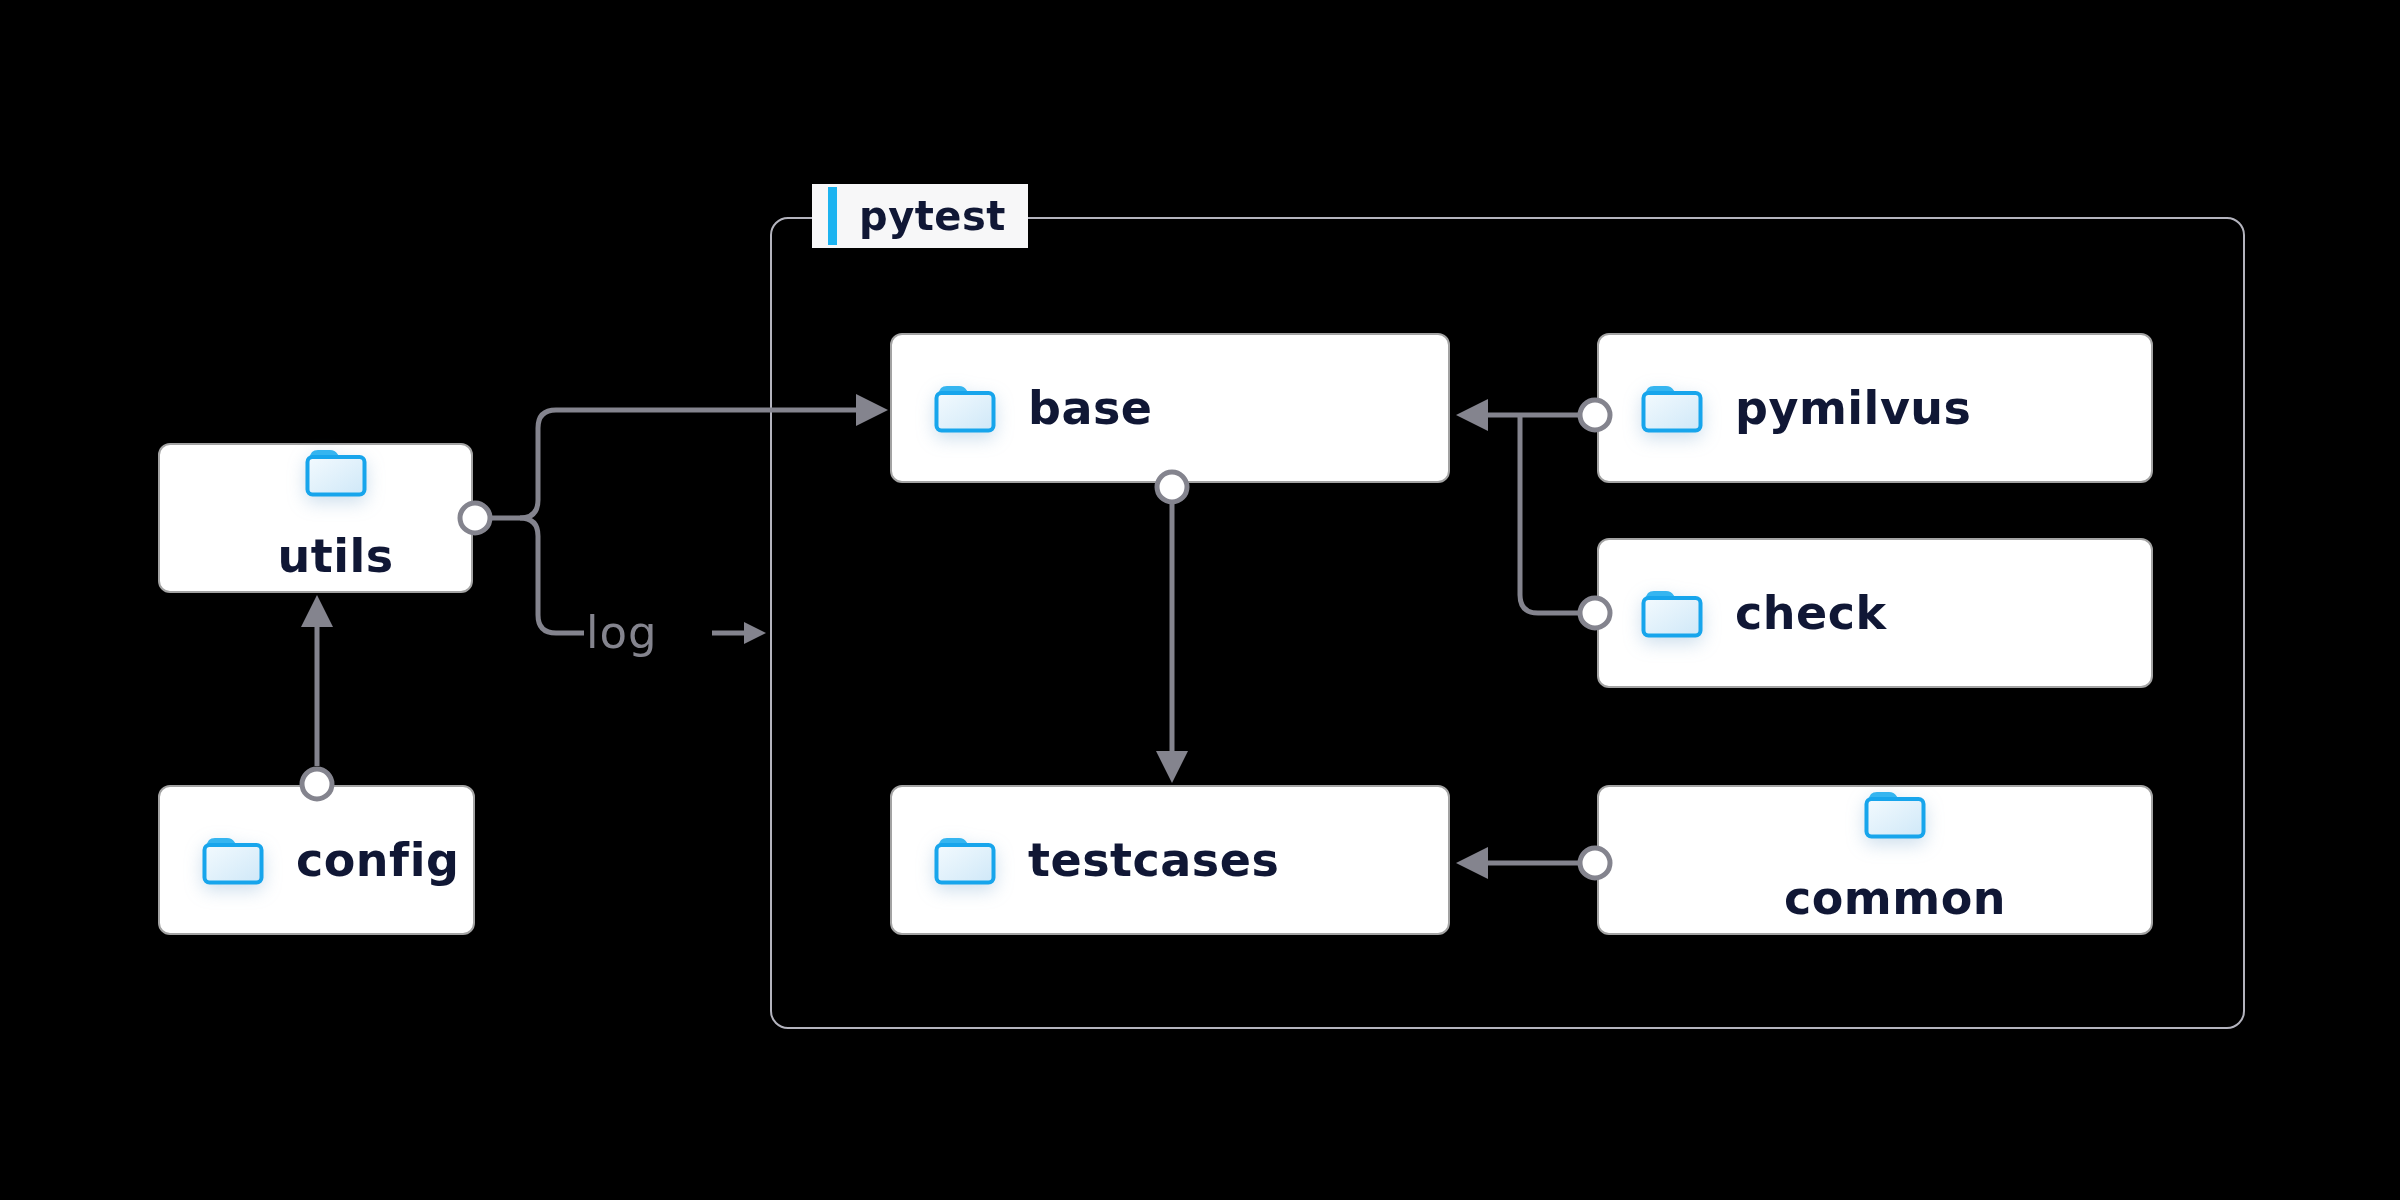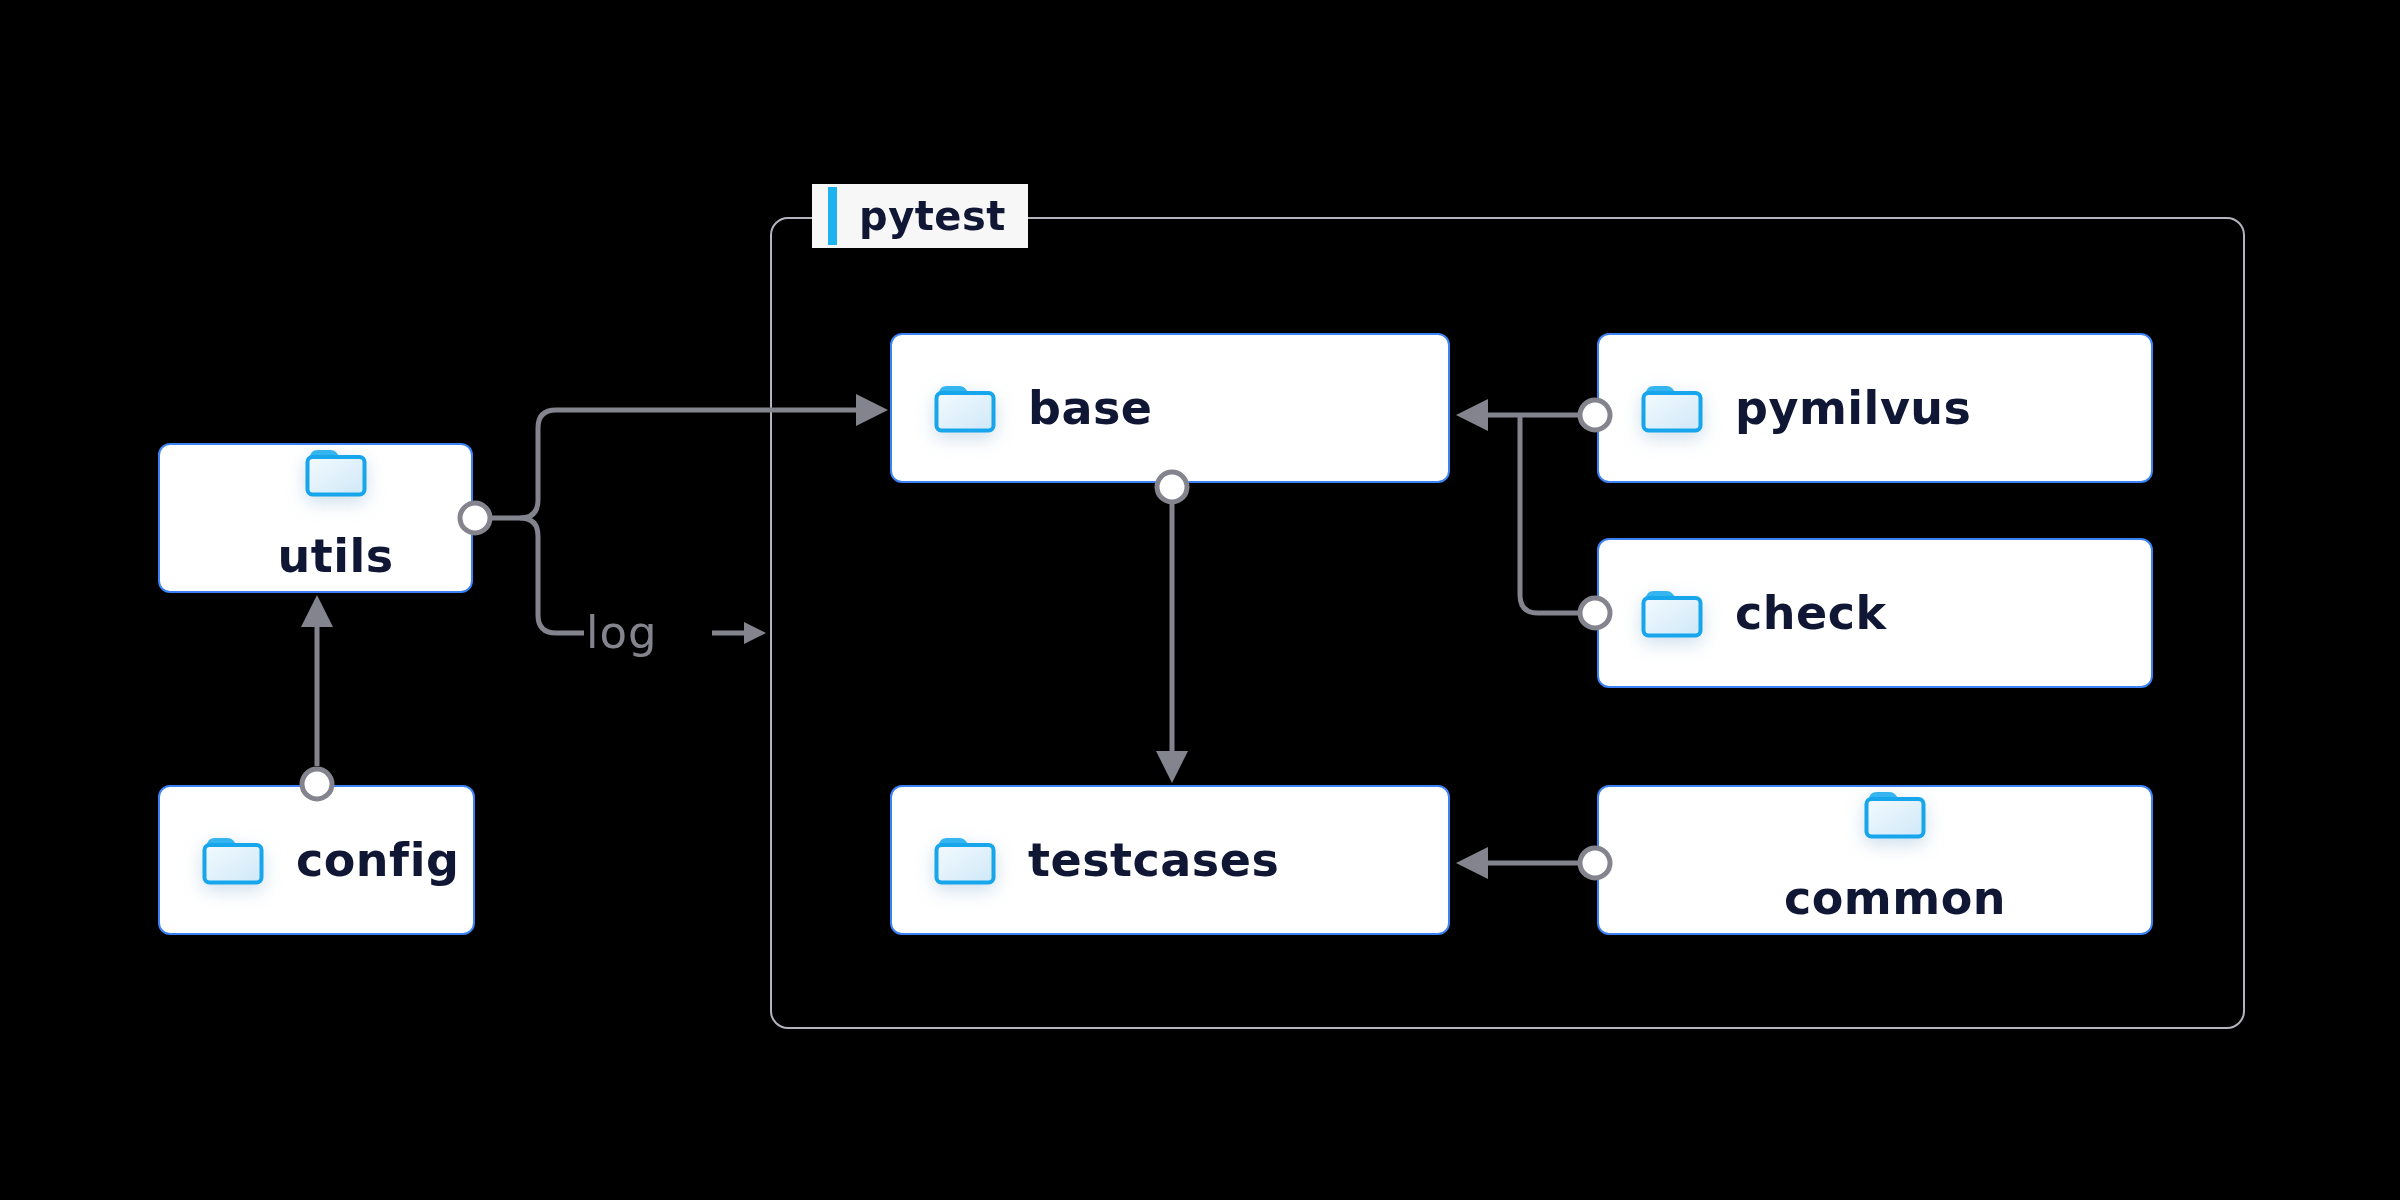--- a/index.html
+++ b/index.html
@@ -49,21 +49,21 @@
     font-size: 40px;
     font-weight: 600;
     color: #101735;
     letter-spacing: 0.5px;
   }
 
   
   .node {
     position: absolute;
     background: #ffffff;
-    border: 2px solid #3b82f6;
+    border: 2px solid #a3a3a3;
     border-radius: 12px;
     box-sizing: border-box;
     display: flex;
     align-items: center;
     padding-left: 40px;
     gap: 30px;
     z-index: 2;
   }
   .node .node-label {
     font-size: 46px;

